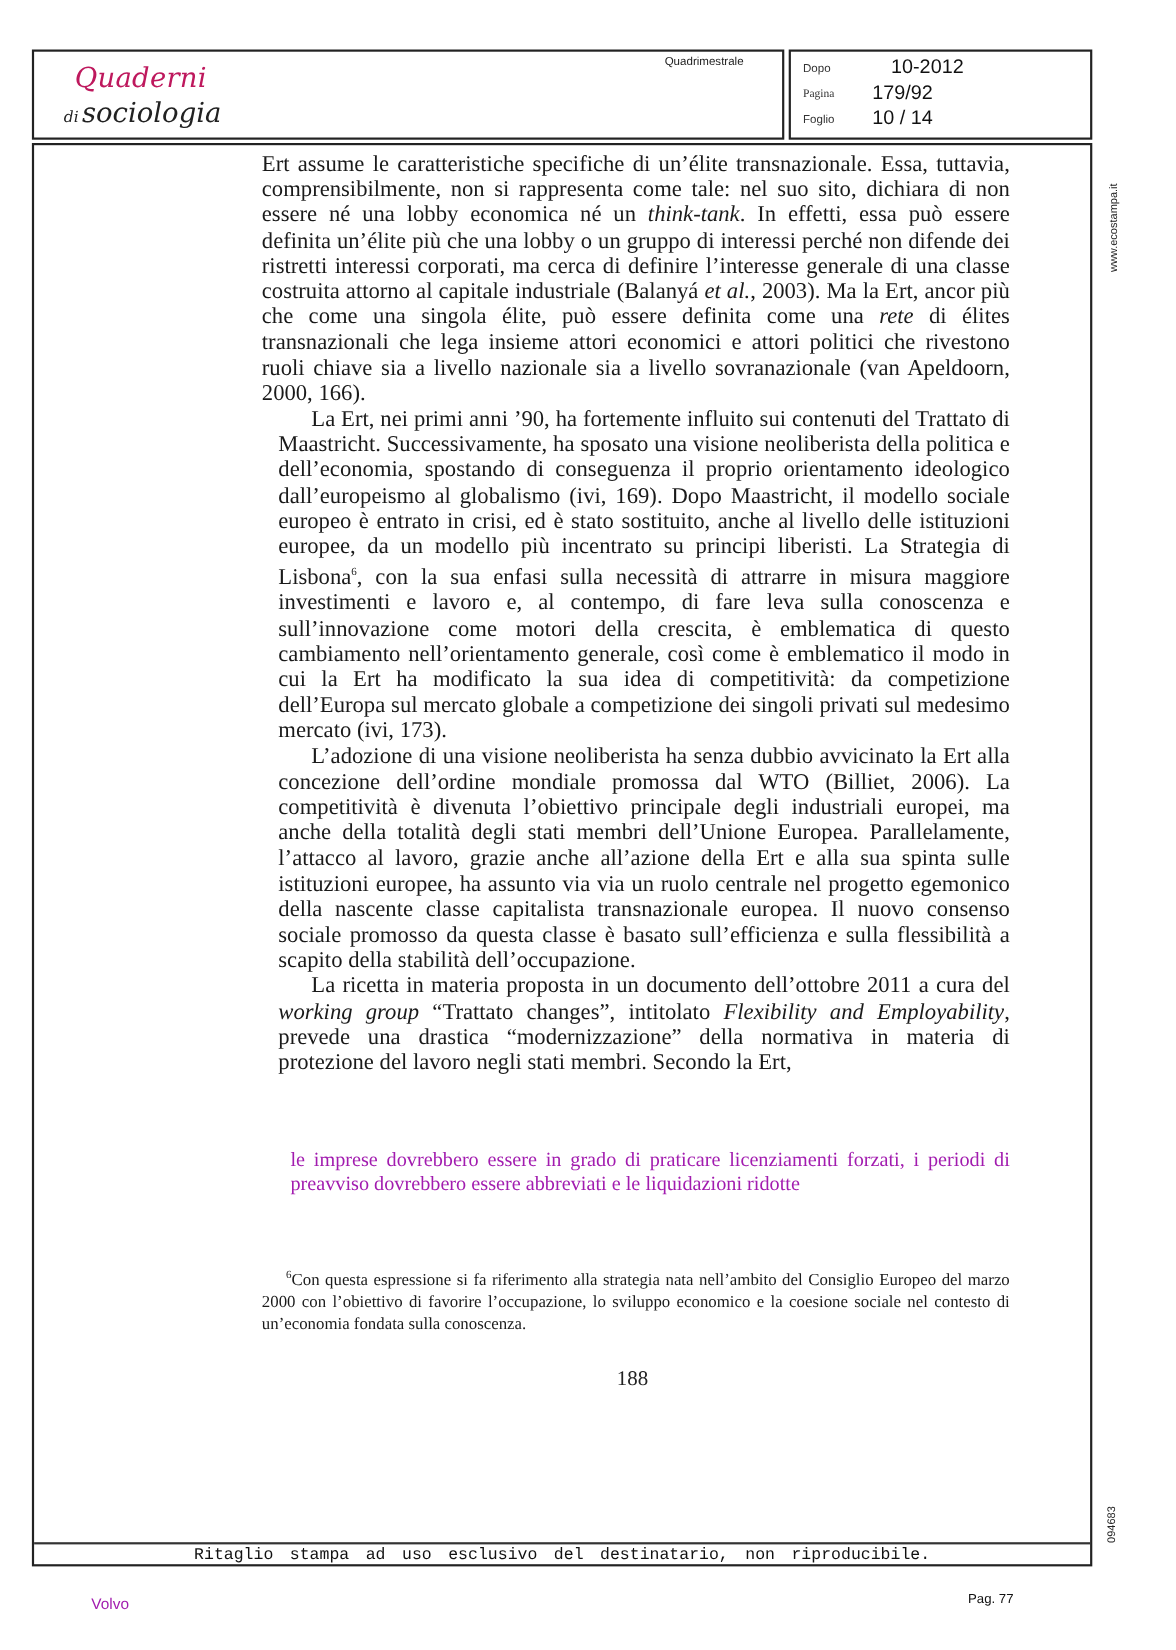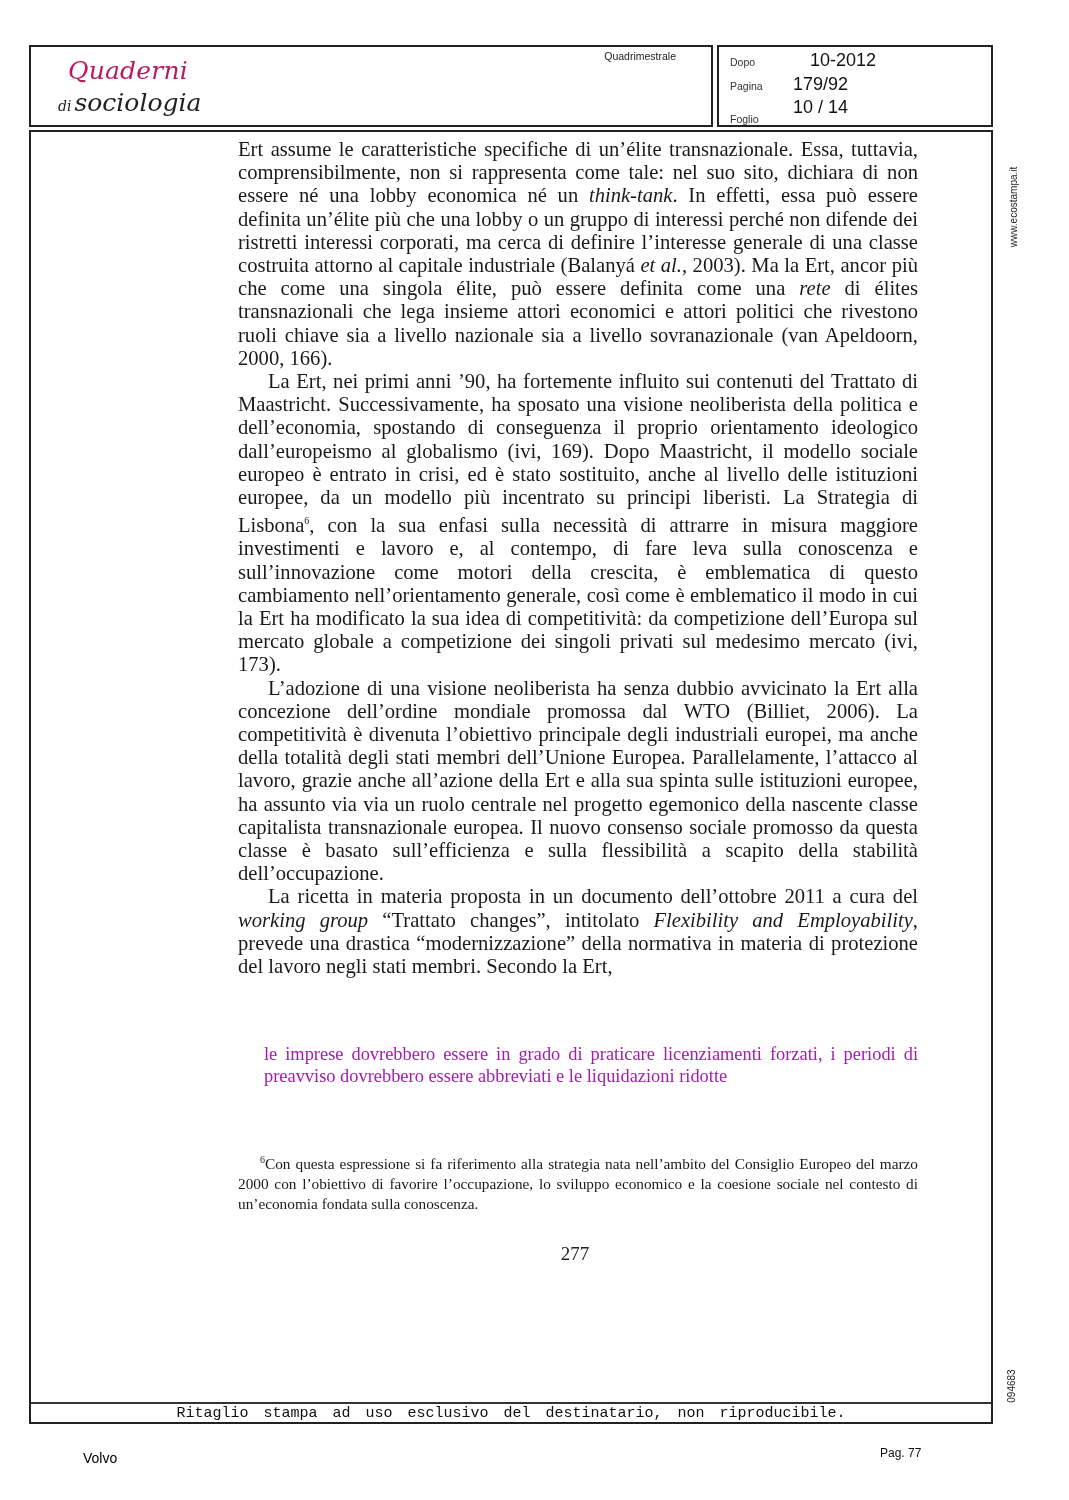--- a/index.html
+++ b/index.html
@@ -55,42 +55,42 @@
     }
     .side-code { position: absolute; left: 1004px; top: 1365px; width: 14px; height: 42px; }
 
     .body-text {
       position: absolute; left: 238px; top: 138px; width: 680px;
       font-family: "Liberation Serif", "DejaVu Serif", serif;
       font-size: 20.6px; line-height: 23.2px; color: #1a1a1a;
       text-align: justify; hyphens: manual;
     }
     .body-text p { margin: 0; }
-    .body-text p.indent { text-indent: 30px; }
+    .body-text p.indent { text-indent: 30px; margin-left: 15px; }
     .body-text em { font-style: italic; }
     .quote {
       position: absolute; left: 264px; top: 1043px; width: 654px;
       font-family: "Liberation Serif", "DejaVu Serif", serif;
       font-size: 18.4px; line-height: 22px; color: #a21caf; text-align: justify;
     }
     .footnote {
       position: absolute; left: 238px; top: 1150px; width: 680px;
       font-family: "Liberation Serif", "DejaVu Serif", serif;
       font-size: 15.3px; line-height: 20px; color: #1a1a1a; text-align: justify;
     }
     .footnote .fn-mark { font-size: 10px; vertical-align: super; margin-left: 22px; }
     .page-number {
       position: absolute; left: 530px; top: 1243px; width: 90px; text-align: center;
       font-family: "Liberation Serif", "DejaVu Serif", serif; font-size: 19px; color: #222;
     }
     .sup { font-size: 10px; vertical-align: super; }
 
     .source-label {
       position: absolute; left: 83px; top: 1450px;
-      font-family: "Liberation Sans", sans-serif; font-size: 14px; color: #000000;
+      font-family: "Liberation Sans", sans-serif; font-size: 14px; color: #a21caf;
     }
     .page-ref {
       position: absolute; left: 880px; top: 1446px;
       font-family: "Liberation Sans", sans-serif; font-size: 12px; color: #111;
     }
   </style>
 </head>
 <body>
 
 <div class="header-box-left"></div>
@@ -99,25 +99,25 @@
 <div class="mag-title-1">Quaderni</div>
 <div class="mag-title-2"><span class="di">di</span><span>sociologia</span></div>
 
 <div class="periodicity">Quadrimestrale</div>
 
 <div class="meta-row" style="top:52px;">
   <span class="meta-label" style="top:4px;">Dopo</span>
   <span class="meta-value" style="left:80px;top:-2px;">10-2012</span>
 </div>
 <div class="meta-row" style="top:76px;">
-  <span class="meta-label" style="top:4px;">Pagina</span>
+  <span class="meta-label" style="top:4px;font-family:Liberation Serif, serif;">Pagina</span>
   <span class="meta-value" style="left:63px;top:-2px;">179/92</span>
 </div>
 <div class="meta-row" style="top:100px;">
-  <span class="meta-label" style="top:3px;margin-top:10px;">Foglio</span>
+  <span class="meta-label" style="top:3px;">Foglio</span>
   <span class="meta-value" style="left:63px;top:-3px;">10 / 14</span>
 </div>
 
 <div class="main-frame">
   <div class="footer-sep"></div>
 </div>
 
 <div class="side-url">
     <span>www.ecostampa.it</span>
   </div>
@@ -129,17 +129,17 @@
   <p><span>Ert assume le caratteristiche specifiche di un’élite transnazionale. Essa, tuttavia, comprensibilmente, non si rappresenta come tale: nel suo sito, dichiara di non essere né una lobby economica né un </span><em>think-tank</em><span>. In effetti, essa può essere definita un’élite più che una lobby o un gruppo di interessi perché non difende dei ristretti interessi corporati, ma cerca di definire l’interesse generale di una classe costruita attorno al capitale industriale (Balanyá </span><em>et al.</em><span>, 2003). Ma la Ert, ancor più che come una singola élite, può essere definita come una </span><em>rete</em><span> di élites transnazionali che lega insieme attori economici e attori politici che rivestono ruoli chiave sia a livello nazionale sia a livello sovranazionale (van Apeldoorn, 2000, 166).</span></p>
   <p class="indent"><span>La Ert, nei primi anni ’90, ha fortemente influito sui contenuti del Trattato di Maastricht. Successivamente, ha sposato una visione neoliberista della politica e dell’economia, spostando di conseguenza il proprio orientamento ideologico dall’europeismo al globalismo (ivi, 169). Dopo Maastricht, il modello sociale europeo è entrato in crisi, ed è stato sostituito, anche al livello delle istituzioni europee, da un modello più incentrato su principi liberisti. La Strategia di Lisbona</span><span class="sup">6</span><span>, con la sua enfasi sulla necessità di attrarre in misura maggiore investimenti e lavoro e, al contempo, di fare leva sulla conoscenza e sull’innovazione come motori della crescita, è emblematica di questo cambiamento nell’orientamento generale, così come è emblematico il modo in cui la Ert ha modificato la sua idea di competitività: da competizione dell’Europa sul mercato globale a competizione dei singoli privati sul medesimo mercato (ivi, 173).</span></p>
   <p class="indent">L’adozione di una visione neoliberista ha senza dubbio avvicinato la Ert alla concezione dell’ordine mondiale promossa dal WTO (Billiet, 2006). La competitività è divenuta l’obiettivo principale degli industriali europei, ma anche della totalità degli stati membri dell’Unione Europea. Parallelamente, l’attacco al lavoro, grazie anche all’azione della Ert e alla sua spinta sulle istituzioni europee, ha assunto via via un ruolo centrale nel progetto egemonico della nascente classe capitalista transnazionale europea. Il nuovo consenso sociale promosso da questa classe è basato sull’efficienza e sulla flessibilità a scapito della stabilità dell’occupazione.</p>
   <p class="indent"><span>La ricetta in materia proposta in un documento dell’ottobre 2011 a cura del </span><em>working group</em><span> “Trattato changes”, intitolato </span><em>Flexibility and Employability</em><span>, prevede una drastica “modernizzazione” della normativa in materia di protezione del lavoro negli stati membri. Secondo la Ert,</span></p>
 </div>
 
 <div class="quote">le imprese dovrebbero essere in grado di praticare licenziamenti forzati, i periodi di preavviso dovrebbero essere abbreviati e le liquidazioni ridotte</div>
 
 <div class="footnote"><span class="fn-mark">6</span><span>Con questa espressione si fa riferimento alla strategia nata nell’ambito del Consiglio Europeo del marzo 2000 con l’obiettivo di favorire l’occupazione, lo sviluppo economico e la coesione sociale nel contesto di un’economia fondata sulla conoscenza.</span></div>
 
-<div class="page-number">277</div>
+<div class="page-number">188</div>
 
 <div class="clipping-note">Ritaglio stampa ad uso esclusivo del destinatario, non riproducibile.</div>
 <div class="source-label">Volvo</div>
 <div class="page-ref">Pag. 77</div>
 
 </body></html>

